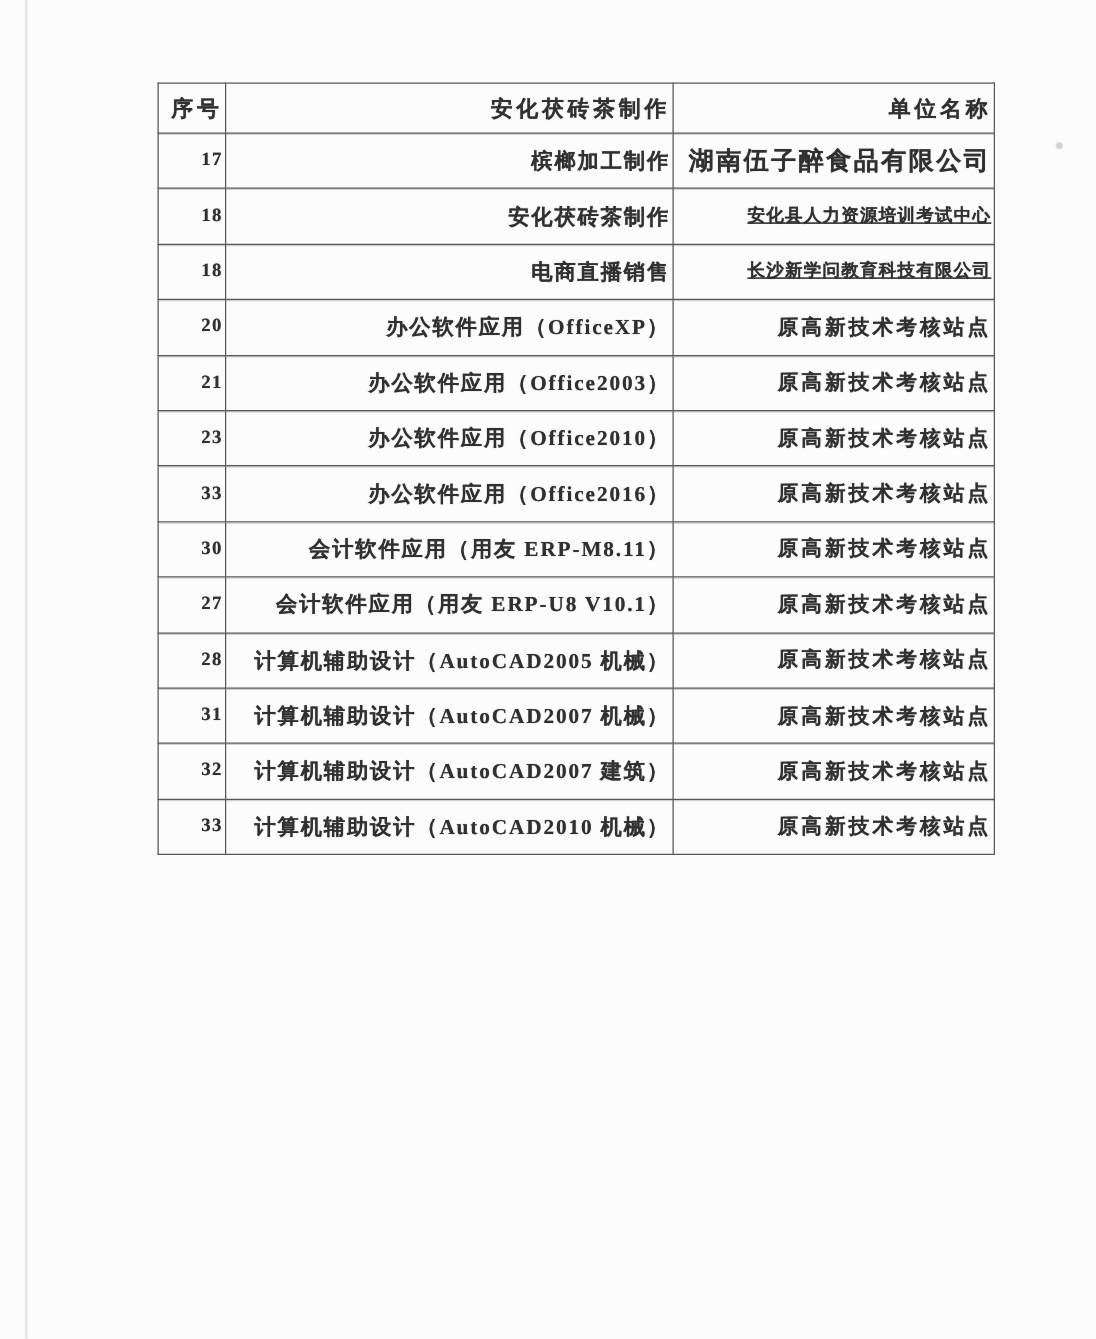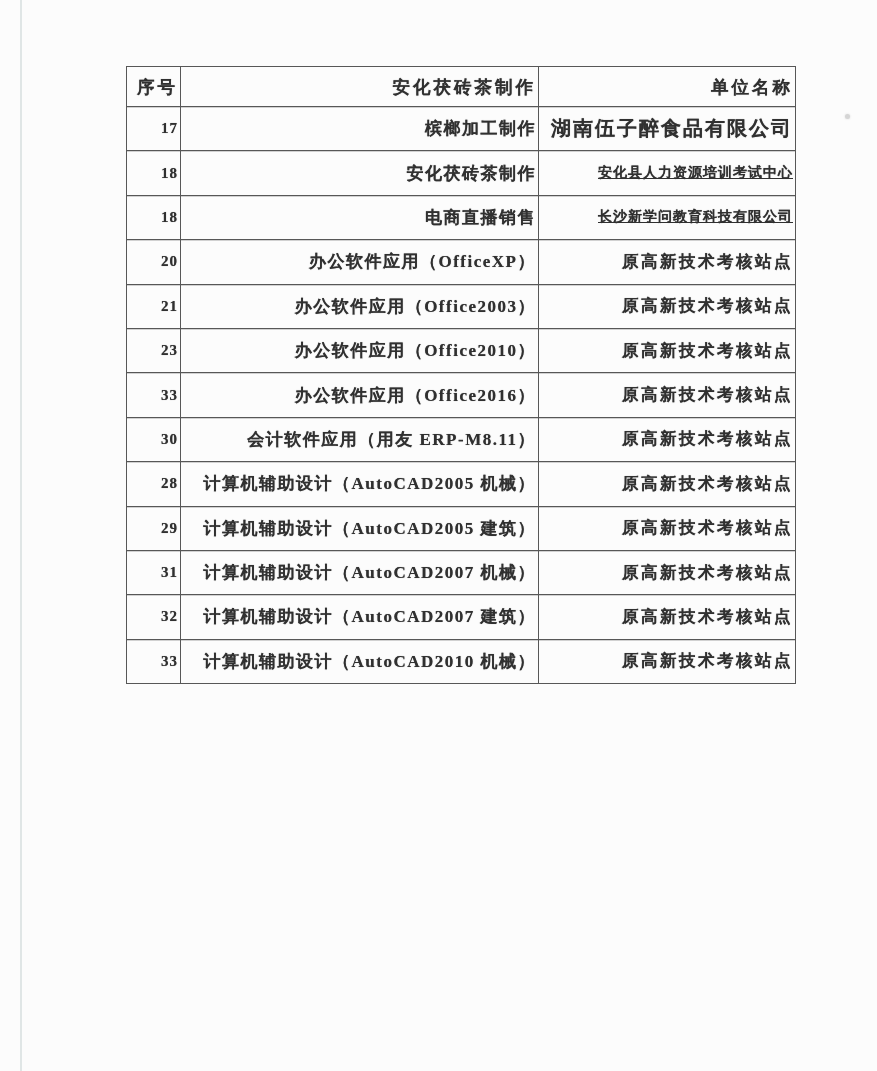--- a/index.html
+++ b/index.html
@@ -149,27 +149,27 @@
         <td class="no">33</td>
         <td class="proj">办公软件应用（Office2016）</td>
         <td class="unit">原高新技术考核站点</td>
       </tr>
       <tr>
         <td class="no">30</td>
         <td class="proj">会计软件应用（用友 ERP-M8.11）</td>
         <td class="unit">原高新技术考核站点</td>
       </tr>
       <tr>
-        <td class="no">28</td>
-        <td class="proj">计算机辅助设计（AutoCAD2005 机械）</td>
+        <td class="no">27</td>
+        <td class="proj">会计软件应用（用友 ERP-U8 V10.1）</td>
         <td class="unit">原高新技术考核站点</td>
       </tr>
       <tr>
-        <td class="no">29</td>
-        <td class="proj">计算机辅助设计（AutoCAD2005 建筑）</td>
+        <td class="no">28</td>
+        <td class="proj">计算机辅助设计（AutoCAD2005 机械）</td>
         <td class="unit">原高新技术考核站点</td>
       </tr>
       <tr>
         <td class="no">31</td>
         <td class="proj">计算机辅助设计（AutoCAD2007 机械）</td>
         <td class="unit">原高新技术考核站点</td>
       </tr>
       <tr>
         <td class="no">32</td>
         <td class="proj">计算机辅助设计（AutoCAD2007 建筑）</td>

